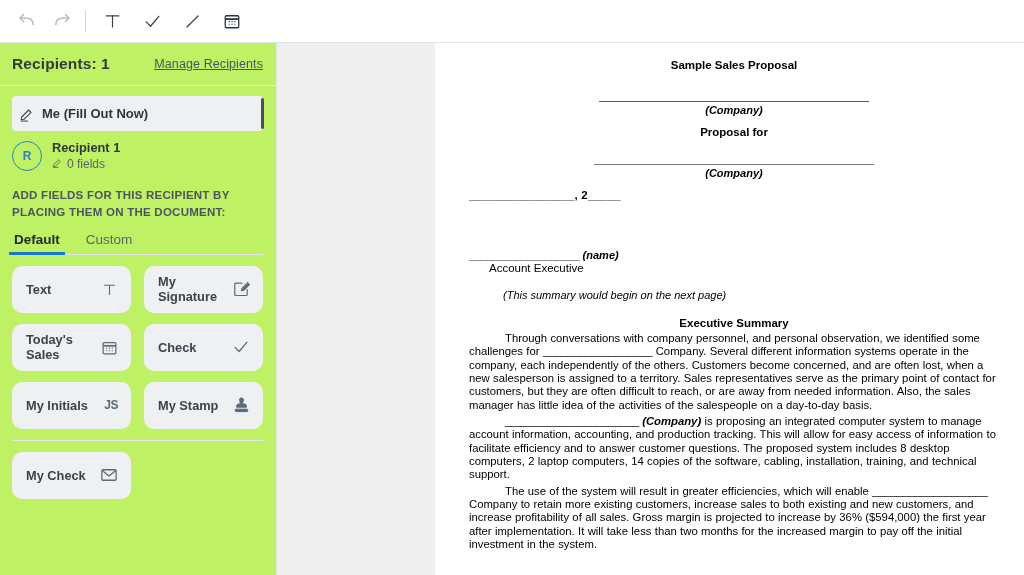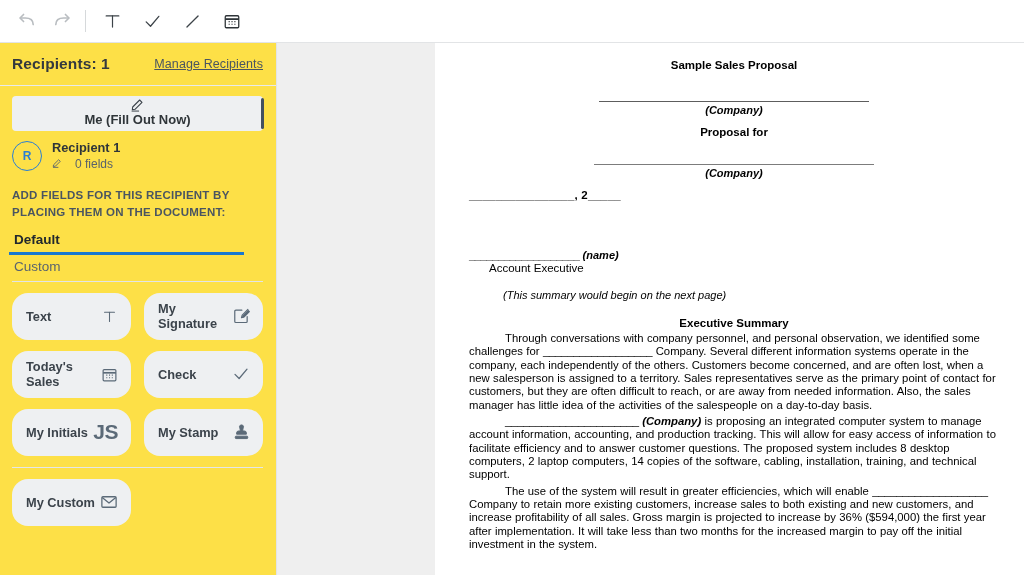--- a/index.html
+++ b/index.html
@@ -27,21 +27,21 @@
   .tb-btn svg { display: block; }
   .tb-divider { width: 1px; height: 22px; background: #d6d9db; margin: 0 9px 0 7px; }
   .tb-gap { width: 6px; }
 
   
   .body { flex: 1; display: flex; min-height: 0; }
 
   
   .sidebar {
     width: 277px; min-width: 277px;
-    background: #fde047;
+    background: #bef264;
     border-right: 1px solid #e2e4e6;
     display: flex; flex-direction: column;
     overflow: hidden;
   }
   .recip-header {
     height: 43px; min-height: 43px;
     display: flex; align-items: center; justify-content: space-between;
     padding: 0 13px 0 12px;
     border-bottom: 1px solid #e8eaec;
   }
@@ -54,64 +54,63 @@
     font-size: 11.5px; font-weight: 700; color: #4a5561;
     letter-spacing: .25px; line-height: 1.45;
     padding: 15px 14px 0 12px;
     text-transform: uppercase;
   }
   .recip-list { padding: 10px 0 0 0; }
   .recip-row {
     display: flex; align-items: center;
     margin: 0 13px 0 12px;
     height: 35px; border-radius: 4px;
-    position: relative; cursor: pointer; flex-direction: column;
+    position: relative; cursor: pointer;
   }
   .recip-row.selected { background: #eef0f2; }
   .recip-row.selected::after {
     content:""; position: absolute; right: -1px; top: 2px; bottom: 2px;
     width: 3px; border-radius: 2px; background: #42505f;
   }
   .recip-row .ico { width: 30px; display:flex; align-items:center; justify-content:center; }
   .recip-row .lbl { font-size: 13px; color: #2f3539; font-weight: 600; }
 
   .recip-row2 { display: flex; align-items: center; padding: 8px 12px 0 12px; cursor: pointer; }
   .avatar {
     width: 30px; height: 30px; border-radius: 50%;
     border: 1.6px solid #2a7fd4; color: #2a7fd4;
     display: flex; align-items: center; justify-content: center;
     font-size: 12px; font-weight: 600; margin-right: 10px;
     flex-shrink: 0;
   }
   .recip-meta { display: flex; flex-direction: column; justify-content: center; }
   .recip-name { font-size: 12.8px; font-weight: 700; color: #2f3539; line-height: 1.35; }
-  .recip-fields { font-size: 12px; color: #59626b; display: flex; align-items: center; gap: 12px; line-height: 1.35; }
+  .recip-fields { font-size: 12px; color: #59626b; display: flex; align-items: center; gap: 4px; line-height: 1.35; }
 
   .tabs {
     display: flex; margin: 6px 13px 0 12px;
     border-bottom: 1px solid #e2e4e6;
-    flex-direction: column;
   }
   .tab {
     font-size: 13.5px; color: #5a646e; padding: 5px 2px 7px 2px;
     margin-right: 22px; cursor: pointer; position: relative;
   }
   .tab.active { color: #22282d; font-weight: 700; }
   .tab.active::after {
     content:""; position:absolute; left:-3px; right:-3px; bottom:-1px;
     height: 3px; background: #1878cf;
   }
 
   .fields-grid {
     display: grid; grid-template-columns: 1fr 1fr;
     gap: 11px 13px;
     padding: 11px 13px 0 12px;
   }
   .field-btn {
-    background: #eef0f2; border-radius: 16px;
+    background: #eef0f2; border-radius: 10px;
     height: 47px; display: flex; align-items: center;
     justify-content: space-between;
     padding: 0 13px 0 14px; cursor: pointer;
   }
   .field-btn .fl { font-size: 12.8px; color: #3b434b; font-weight: 600; }
   .field-btn .fi { display: flex; align-items: center; color: #5b6a78; }
   .grid-sep { border-top: 1px solid #e4e6e8; margin: 11px 13px 0 12px; }
 
   
   .viewer { flex: 1; background: #c4b5fd; overflow: hidden; position: relative; display: flex; }
@@ -284,40 +283,40 @@
           <span class="fl">Check</span>
           <span class="fi">
             <svg width="18" height="18" viewBox="0 0 24 24" fill="none" stroke="#5b6a78" stroke-width="1.7" stroke-linecap="round" stroke-linejoin="round">
               <polyline points="4,12.5 9.5,18 20,5.5"></polyline>
             </svg>
           </span>
         </div>
 
         <div class="field-btn">
           <span class="fl">My Initials</span>
-          <span class="fi" style="font-size:21px;font-weight:700;letter-spacing:-.5px;color:#5b6a78;">JS</span>
+          <span class="fi" style="font-size:12px;font-weight:700;letter-spacing:-.5px;color:#5b6a78;">JS</span>
         </div>
 
         <div class="field-btn">
           <span class="fl">My Stamp</span>
           <span class="fi">
             <svg width="17" height="17" viewBox="0 0 24 24" fill="#5b6a78" stroke="#5b6a78" stroke-width="1.4" stroke-linejoin="round">
               <path d="M9.2 3.2 a3 3 0 0 1 5.6 0 l-1.3 6.6 h2.4 a3 3 0 0 1 3 3 v1.6 H5.1 v-1.6 a3 3 0 0 1 3 -3 h2.4 Z"></path>
               <rect x="3.2" y="17.2" width="17.6" height="3.4" rx="1.1"></rect>
             </svg>
           </span>
         </div>
       </div>
 
       <div class="grid-sep"></div>
 
       <div class="fields-grid">
 
         <div class="field-btn">
-          <span class="fl">My Custom</span>
+          <span class="fl">My Check</span>
           <span class="fi">
             <svg width="18" height="18" viewBox="0 0 24 24" fill="none" stroke="#5b6a78" stroke-width="1.7" stroke-linejoin="round">
               <rect x="2.5" y="5" width="19" height="14" rx="1.4"></rect>
               <polyline points="2.9,6 12,13.4 21.1,6"></polyline>
             </svg>
           </span>
         </div>
       </div>
     </div>
 

